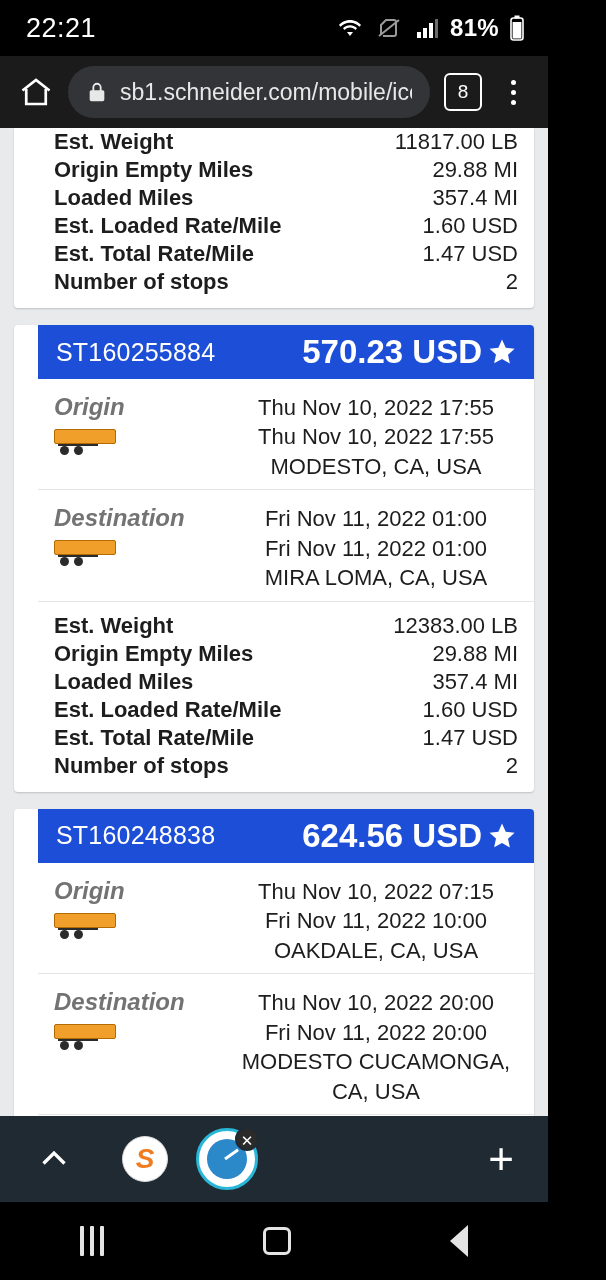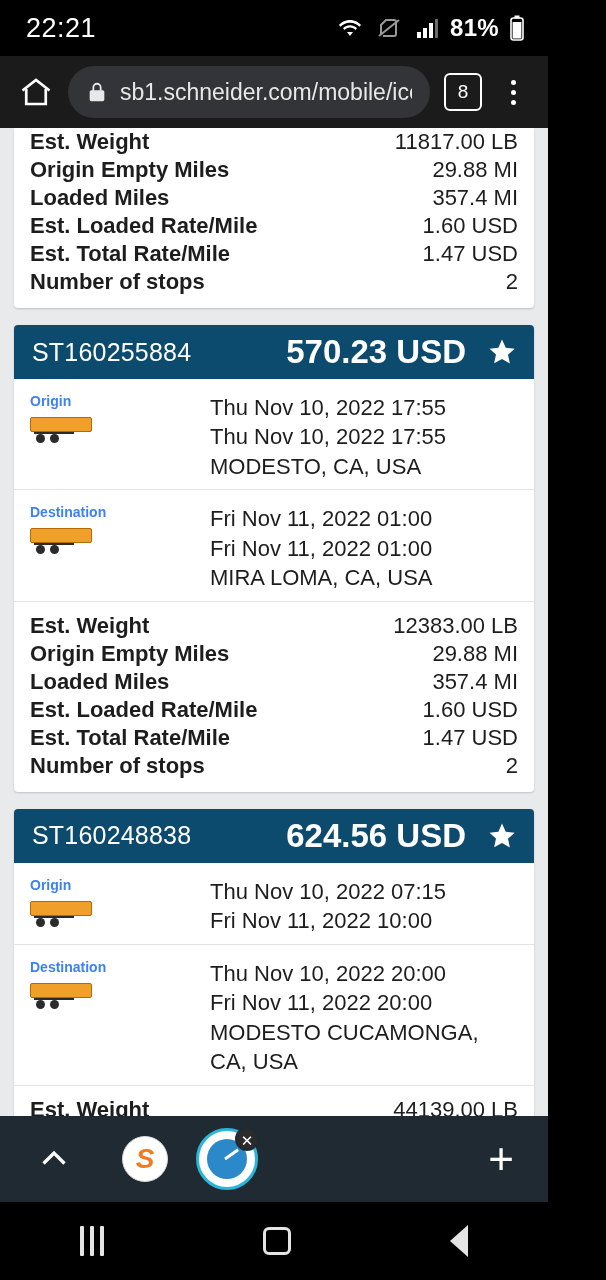--- a/index.html
+++ b/index.html
@@ -87,30 +87,31 @@
     position: relative;
   }
   .scroller { padding: 0 14px; }
 
   .card {
     background: #fff;
     border-radius: 4px;
     box-shadow: 0 1px 2px rgba(0,0,0,0.18);
     margin-bottom: 17px;
     overflow: hidden;
+    padding-left: 24px;
   }
   .card.first { border-radius: 0 0 4px 4px; }
 
   .card-head {
-    background: #0c4a6e;
+    background: #1d4ed8;
     height: 54px;
     display: flex;
     align-items: center;
     padding: 0 16px 0 18px;
-    gap: 20px;
+    gap: 4px;
   }
   .card-head .ordernum {
     color: #fff;
     font-size: 25px;
     letter-spacing: 0.2px;
     flex: 1 1 auto;
   }
   .card-head .price {
     color: #fff;
     font-size: 33px;
@@ -118,24 +119,25 @@
   }
   .star { width: 32px; height: 32px; color: #fff; flex: 0 0 auto; }
 
   .stop {
     display: flex;
     padding: 14px 16px 8px 16px;
     border-bottom: 1px solid #e4e4e4;
   }
   .stop-left { width: 180px; flex: 0 0 auto; }
   .stop-label {
-    font-size: 14px;
+    font-size: 24px;
     font-weight: bold;
-    color: #3b82f6;
+    color: #737373;
     margin-bottom: 8px;
+    font-style: italic;
   }
   .trailer { width: 62px; height: 26px; position: relative; }
   .trailer .body {
     position: absolute; left: 0; top: 0;
     width: 62px; height: 15px;
     background: #f0a02a;
     border: 1.5px solid #b36b00;
     border-radius: 2px;
   }
   .trailer .stripes {
@@ -143,21 +145,21 @@
     border-top: 2px solid #2b2b2b;
   }
   .trailer .w1, .trailer .w2 {
     position: absolute; bottom: 0; width: 9px; height: 9px;
     background: #2b2b2b; border-radius: 50%;
   }
   .trailer .w1 { left: 6px; }
   .trailer .w2 { left: 20px; }
   .stop-right {
     flex: 1 1 auto;
-    text-align: left;
+    text-align: center;
     font-size: 22px;
     color: #1d1d1d;
     line-height: 1.34;
   }
 
   .row {
     display: flex;
     align-items: center;
     justify-content: space-between;
     padding: 0 16px;
@@ -410,20 +412,21 @@
             <div class="trailer">
               <div class="body"></div>
                 <div class="stripes"></div>
                 <div class="w1"></div>
                 <div class="w2"></div>
             </div>
           </div>
           <div class="stop-right">
             <div>Thu Nov 10, 2022 07:15</div>
             <div>Fri Nov 11, 2022 10:00</div>
+            <div>OAKDALE, CA, USA</div>
           </div>
         </div>
         <div class="stop">
           <div class="stop-left">
             <div class="stop-label">Destination</div>
             <div class="trailer">
               <div class="body"></div>
                 <div class="stripes"></div>
                 <div class="w1"></div>
                 <div class="w2"></div>

